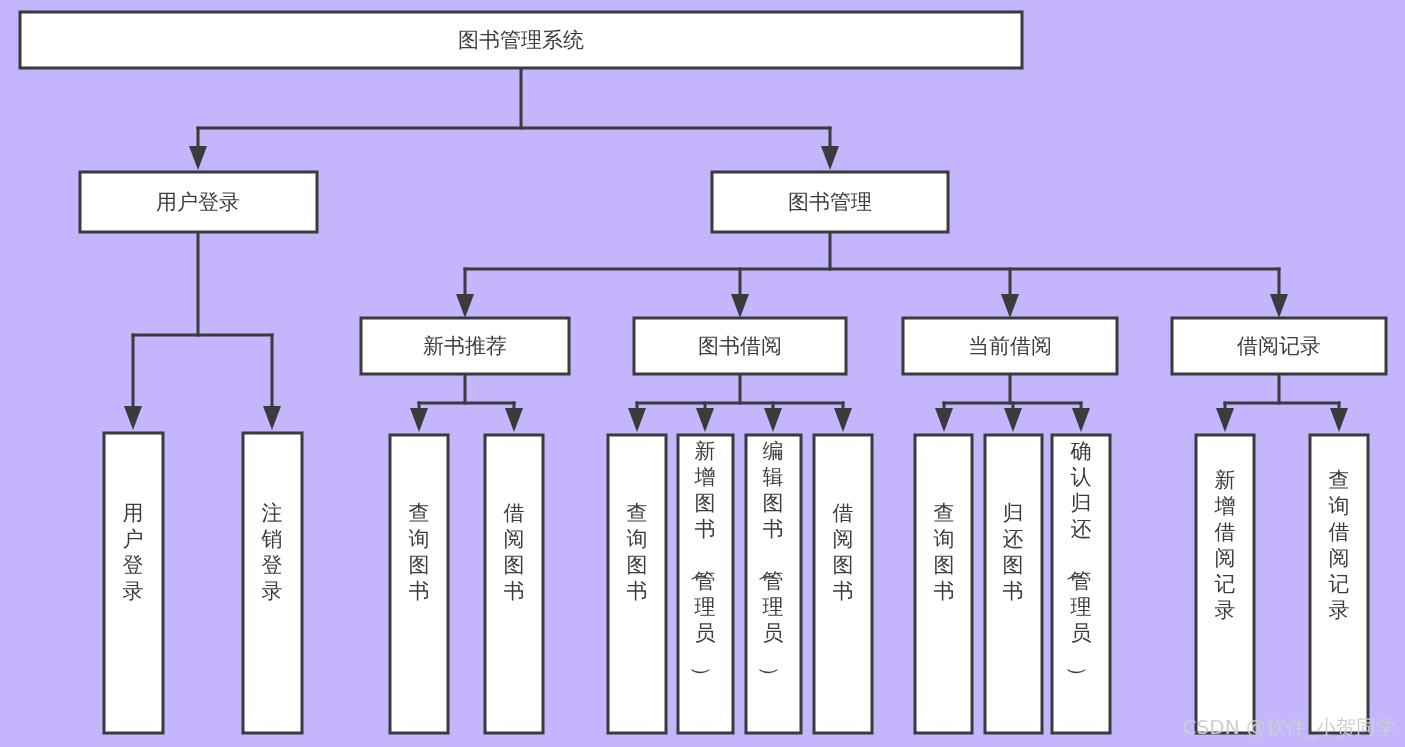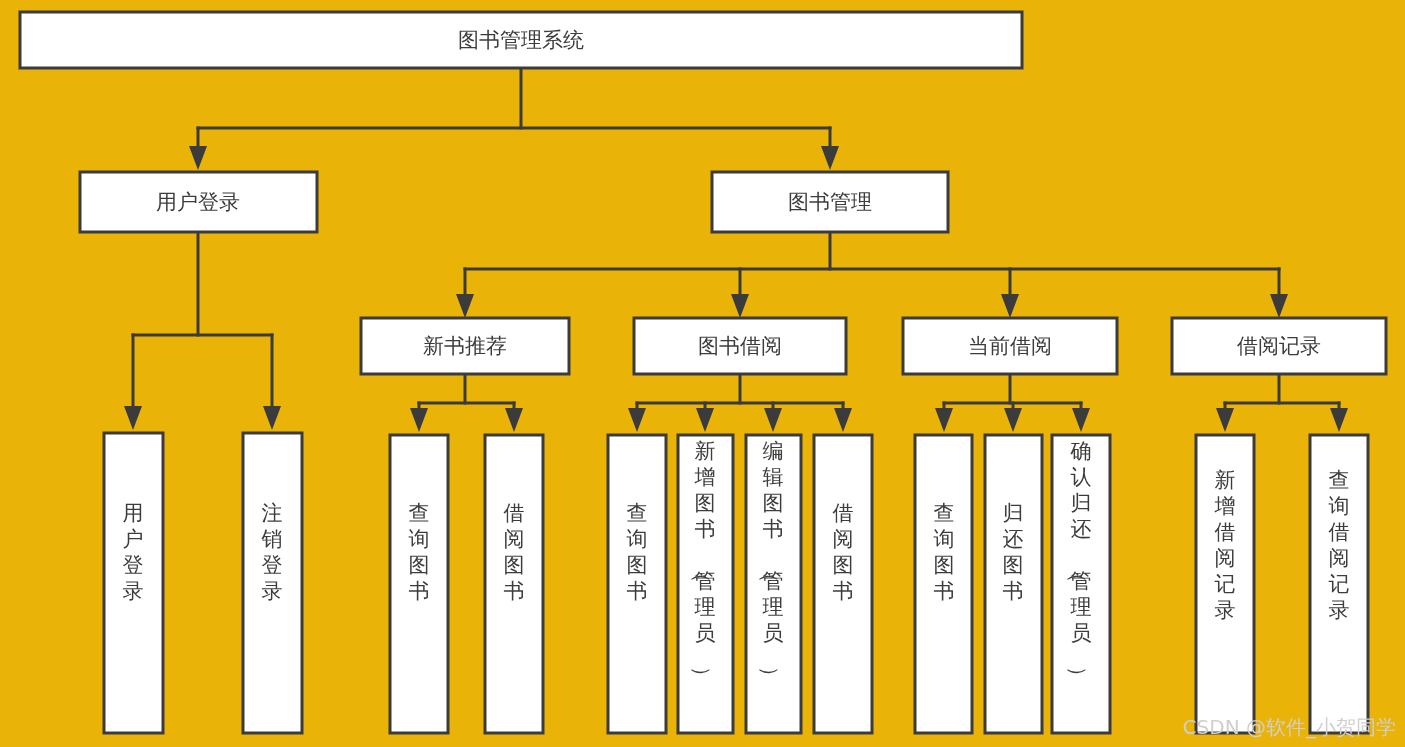--- a/index.html
+++ b/index.html
@@ -11,21 +11,21 @@
   body {
     width: 1405px;
     height: 747px;
     font-family: "DejaVu Sans", "Liberation Sans", sans-serif;
     overflow: hidden;
   }
   #diagram-root {
     position: relative;
     width: 1405px;
     height: 747px;
-    background: #eab308;
+    background: #c4b5fd;
   }
   svg#diagram-canvas {
     position: absolute;
     left: 0;
     top: 0;
     width: 1405px;
     height: 747px;
     display: block;
   }
   .node-box {

